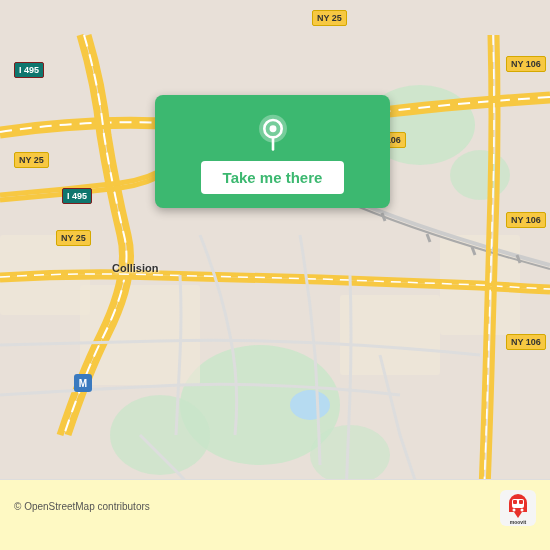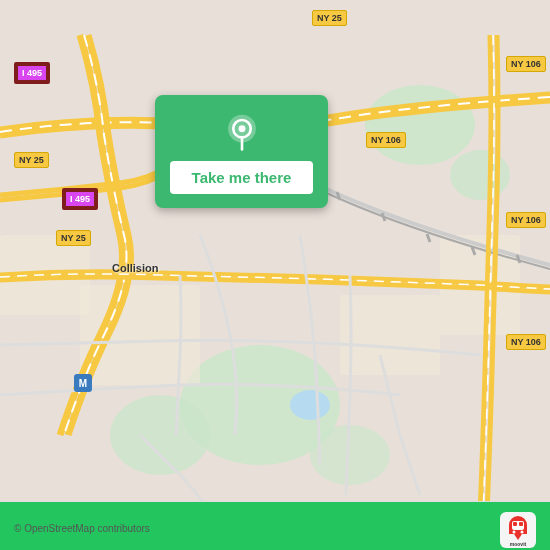--- a/index.html
+++ b/index.html
@@ -17,21 +17,21 @@
       position: relative;
       background-color: #e8e0d8;
       overflow: hidden;
     }
 
     
     .location-card {
       position: absolute;
       top: 95px;
       left: 155px;
-      width: 173px;
+      width: 235px;
       background: #3cb870;
       border-radius: 8px;
       padding: 18px 20px 14px;
       display: flex;
       flex-direction: column;
       align-items: center;
       box-shadow: 0 3px 10px rgba(0,0,0,0.3);
       z-index: 10;
     }
 
@@ -52,22 +52,22 @@
       cursor: pointer;
       white-space: nowrap;
     }
 
     
     .bottom-bar {
       position: absolute;
       bottom: 0;
       left: 0;
       width: 100%;
-      background: #22c55e;
-      padding: 10px 14px 2px 14px;
+      background: #fef9c3;
+      padding: 10px 14px 24px 14px;
       display: flex;
       align-items: center;
       justify-content: space-between;
       border-top: 1px solid #ddd;
       z-index: 20;
     }
 
     .bottom-bar-text {
       display: flex;
       flex-direction: column;
@@ -108,23 +108,23 @@
       color: #333;
       font-size: 9px;
       font-weight: bold;
       padding: 2px 4px;
       border-radius: 2px;
       border: 1px solid #d4a800;
       white-space: nowrap;
     }
 
     .highway-label {
-      background: #d946ef;
+      background: #0f766e;
       color: white;
-      border: 4px solid #7f1d1d;
+      border: 1px solid #7f1d1d;
     }
 
     .place-label {
       position: absolute;
       font-size: 11px;
       color: #333;
       font-weight: 600;
       text-shadow: 1px 1px 2px rgba(255,255,255,0.8);
     }
   </style>

